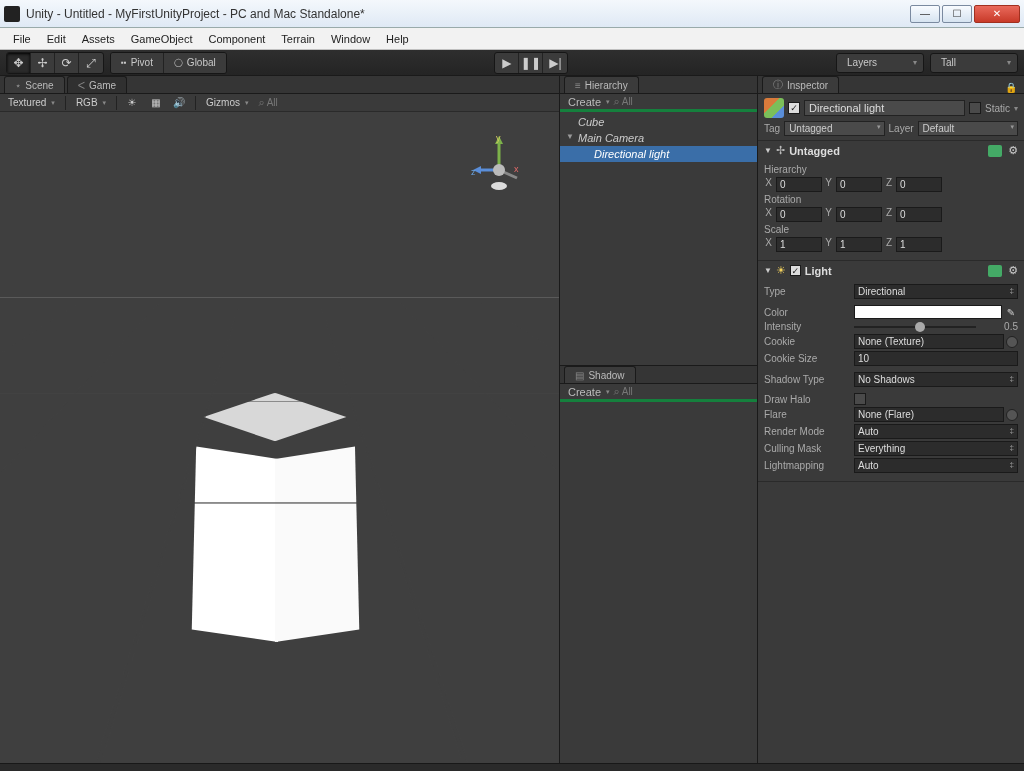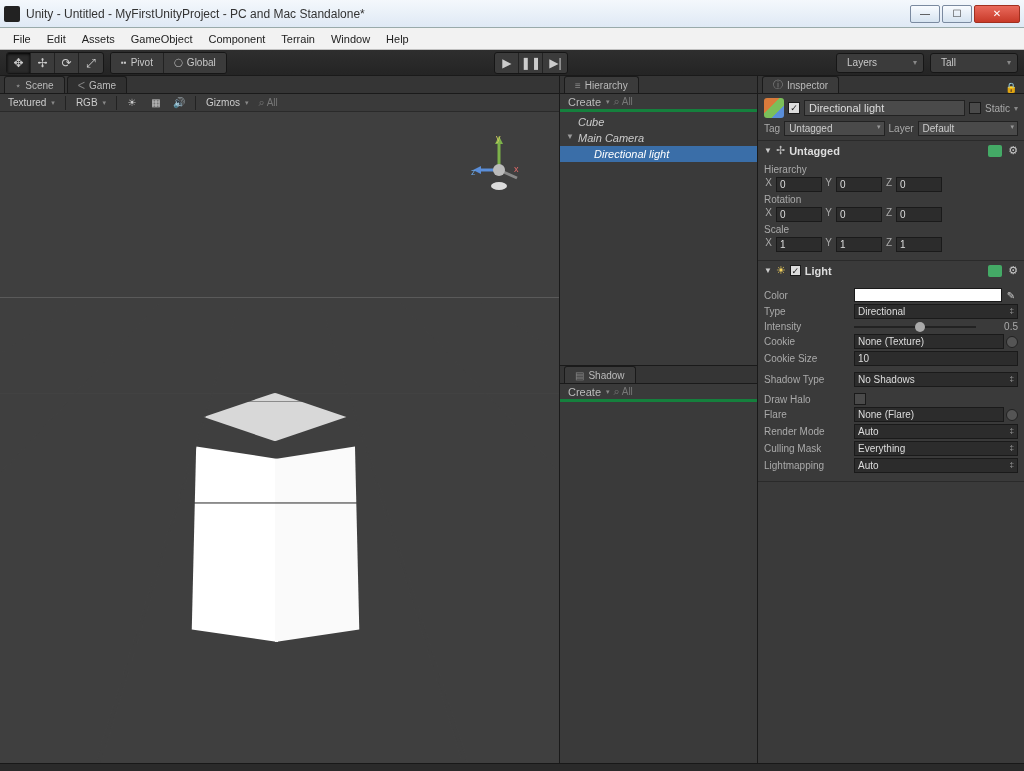--- a/index.html
+++ b/index.html
@@ -340,28 +340,28 @@
     <div class="component">
       <div class="comp-header">
         <span class="fold">▼</span>
         <span class="cicon" style="color:#f4d35e;">☀</span>
         <div class="chk" style="width:11px;height:11px;">✓</div>
         <span class="name">Light</span>
         <span class="meta"></span>
         <span class="gear">⚙</span>
       </div>
       <div class="comp-body">
+        <div class="prow">
+            <span class="pl">Type</span>
+          <div class="fullin drop">Directional</div>
+          </div>
         <div class="prow" style="margin-top:6px;">
             <span class="pl">Color</span>
           <div class="colorswatch"></div>
           <div class="eyedrop">✎</div>
-          </div>
-        <div class="prow">
-            <span class="pl">Type</span>
-          <div class="fullin drop">Directional</div>
           </div>
         <div class="prow">
             <span class="pl">Intensity</span>
           <div class="slider">
               <div class="track">
                 <div class="thumb"></div>
               </div>
               <span class="sval">0.5</span>
             </div>
           </div>

